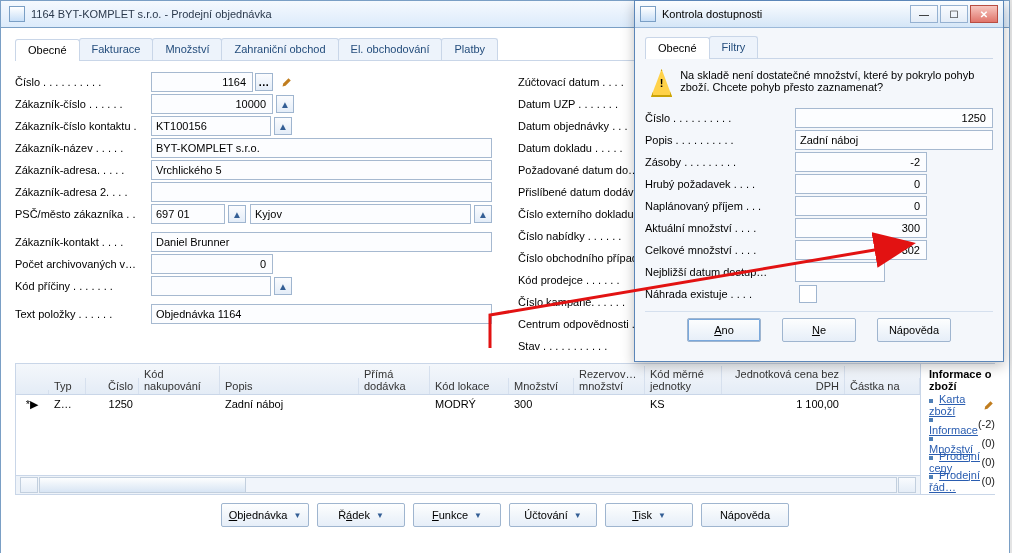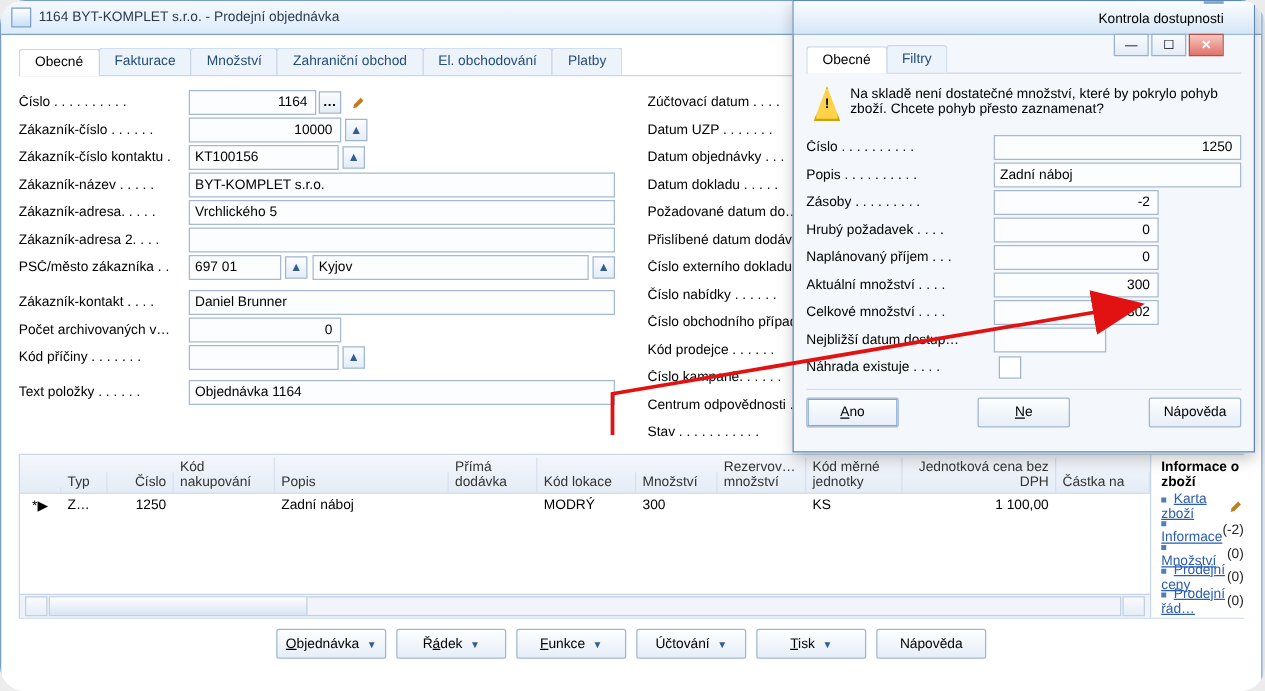--- a/index.html
+++ b/index.html
@@ -11,21 +11,21 @@
     --toolbar-btn-border: #9fb5cf;
     --link-blue: #2a5db0;
   }
   html, body {
     margin:0; padding:0;
     font-family: "Segoe UI", Tahoma, sans-serif;
     font-size: 11px;
     background:#ececec;
     color:#000;
   }
-  .screen { position:relative; width:1012px; height:553px; background:#e4e4e4; overflow:hidden;border-radius:20px; }
+  .screen { position:relative; width:1012px; height:553px; background:#e4e4e4; overflow:hidden; }
 
   
   .mainwin {
     position:absolute; left:0; top:0; width:1008px; height:553px;
     background:#fff;
     border:1px solid var(--win-border);
   }
   .titlebar {
     display:flex; align-items:center; gap:6px;
     height:26px; padding:0 8px;
@@ -147,23 +147,23 @@
 
   
   .dialog {
     position:absolute; left:634px; top:0; width:368px; height:360px;
     border:1px solid #5b86b8;
     background:#f4f7fb;
     box-shadow:0 4px 12px rgba(0,0,0,0.25);
     z-index:10;
   }
   .dlg-title {
-    height:26px; display:flex; align-items:flex-end; gap:6px;
+    height:26px; display:flex; align-items:center; gap:6px;
     background:linear-gradient(#fbfdff,#d5e6f7);
-    padding:0 24px; border-bottom:1px solid #9cb9d9;flex-direction:column;
+    padding:0 5px; border-bottom:1px solid #9cb9d9;
   }
   .dlg-title .icon { width:14px; height:14px; background:linear-gradient(#fff,#c8dff7); border:1px solid #7a9fc5; }
   .dlg-ctrls { margin-left:auto; display:flex; gap:2px; }
   .dlg-ctrls .c {
     width:26px; height:16px; border:1px solid #95b1d1;
     background:linear-gradient(#f9fbfe,#e3ecf7); display:flex; align-items:center; justify-content:center;
     font-size:10px;
   }
   .dlg-ctrls .close { background:linear-gradient(#f7c7c0,#e0746a); border-color:#b84d42; color:#fff; font-weight:bold;}
   .dlg-body { padding:8px 10px 8px 10px; }
@@ -174,21 +174,21 @@
     clip-path: polygon(50% 0%, 100% 100%, 0% 100%);
     position:relative;
   }
   .warn-icon::after { content:"!"; position:absolute; left:50%; top:52%; transform:translate(-50%,-50%); font-weight:bold; color:#000; }
   .dlg-fields .row .lbl { width:150px; }
   .dlg-fields .fld { text-align:right; }
   .dlg-fields .row { height:22px; }
   .dlg-check {
     width:16px; height:16px; border:1px solid #9fb5cf; background:#fff; display:inline-block; margin-left:4px;
   }
-  .dlg-btns { display:flex; gap:10px; justify-content:space-between; padding:6px 0 6px 0; border-top:1px solid #d5e0ee; margin-top:6px;}
+  .dlg-btns { display:flex; gap:21px; justify-content:center; padding:6px 0 6px 0; border-top:1px solid #d5e0ee; margin-top:6px;}
 
   
   .annot { position:absolute; left:480px; top:220px; width:480px; height:150px; pointer-events:none; z-index:20; }
 
 </style>
 </head>
 <body>
 
 <div class="screen">
 

